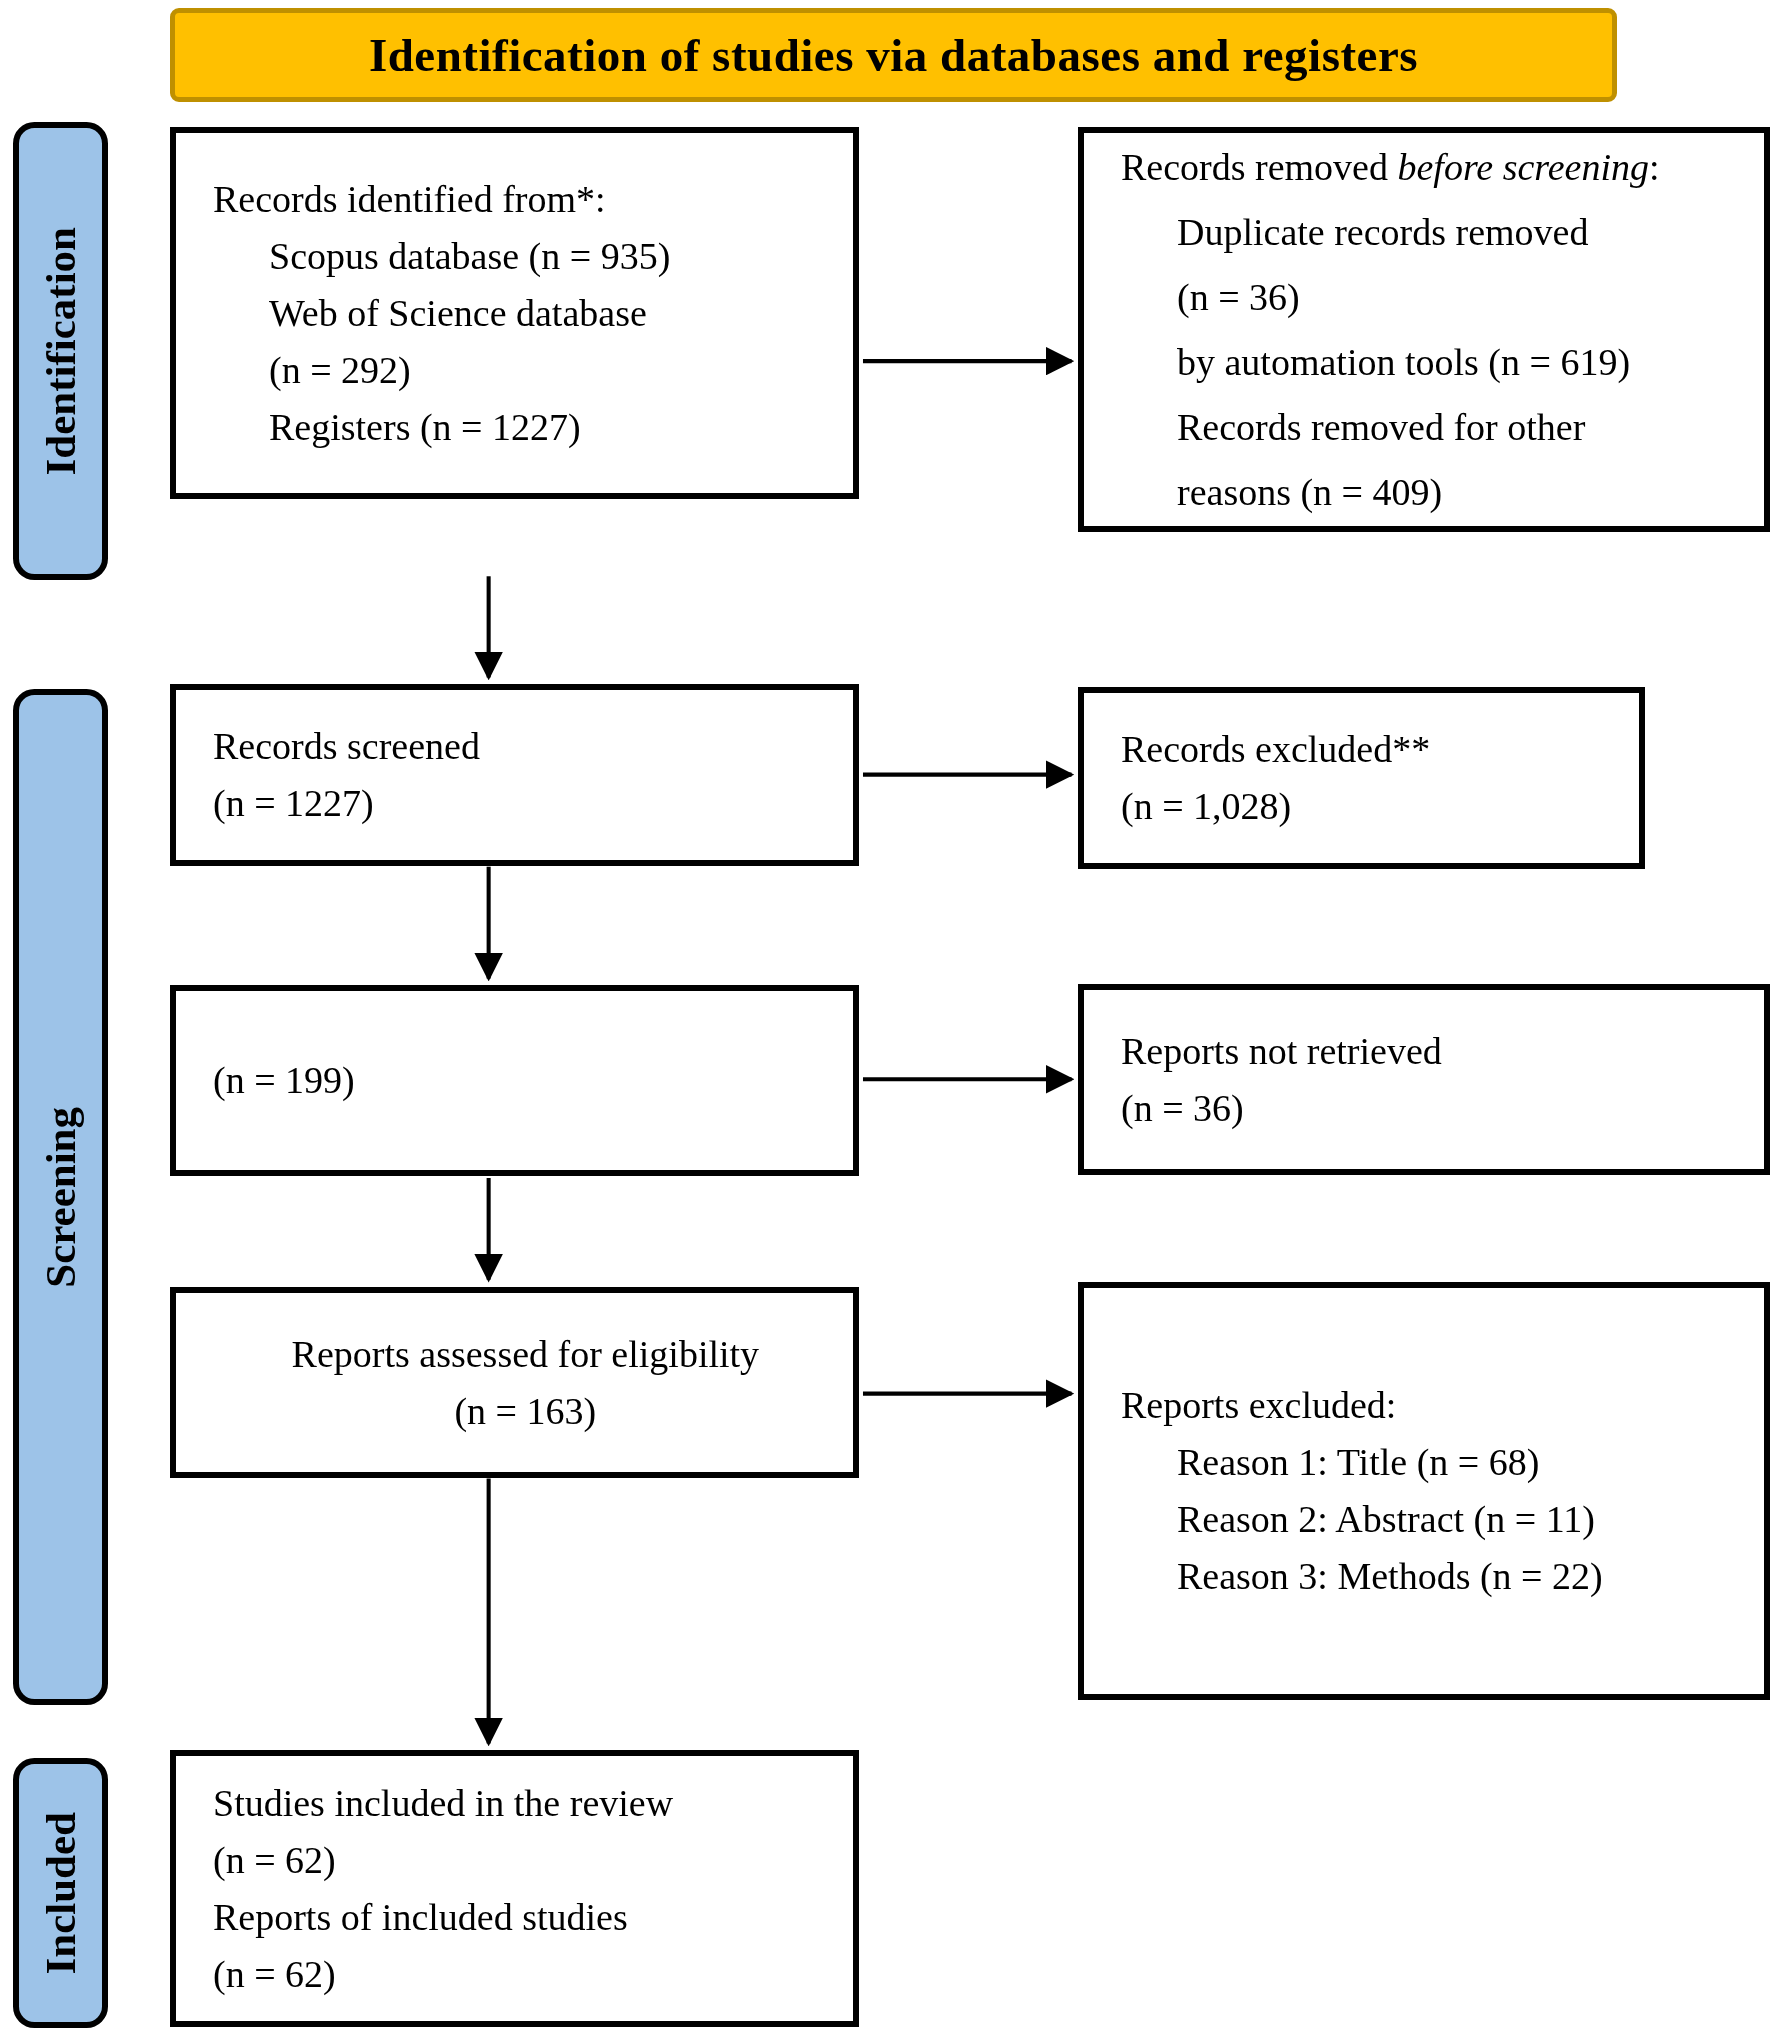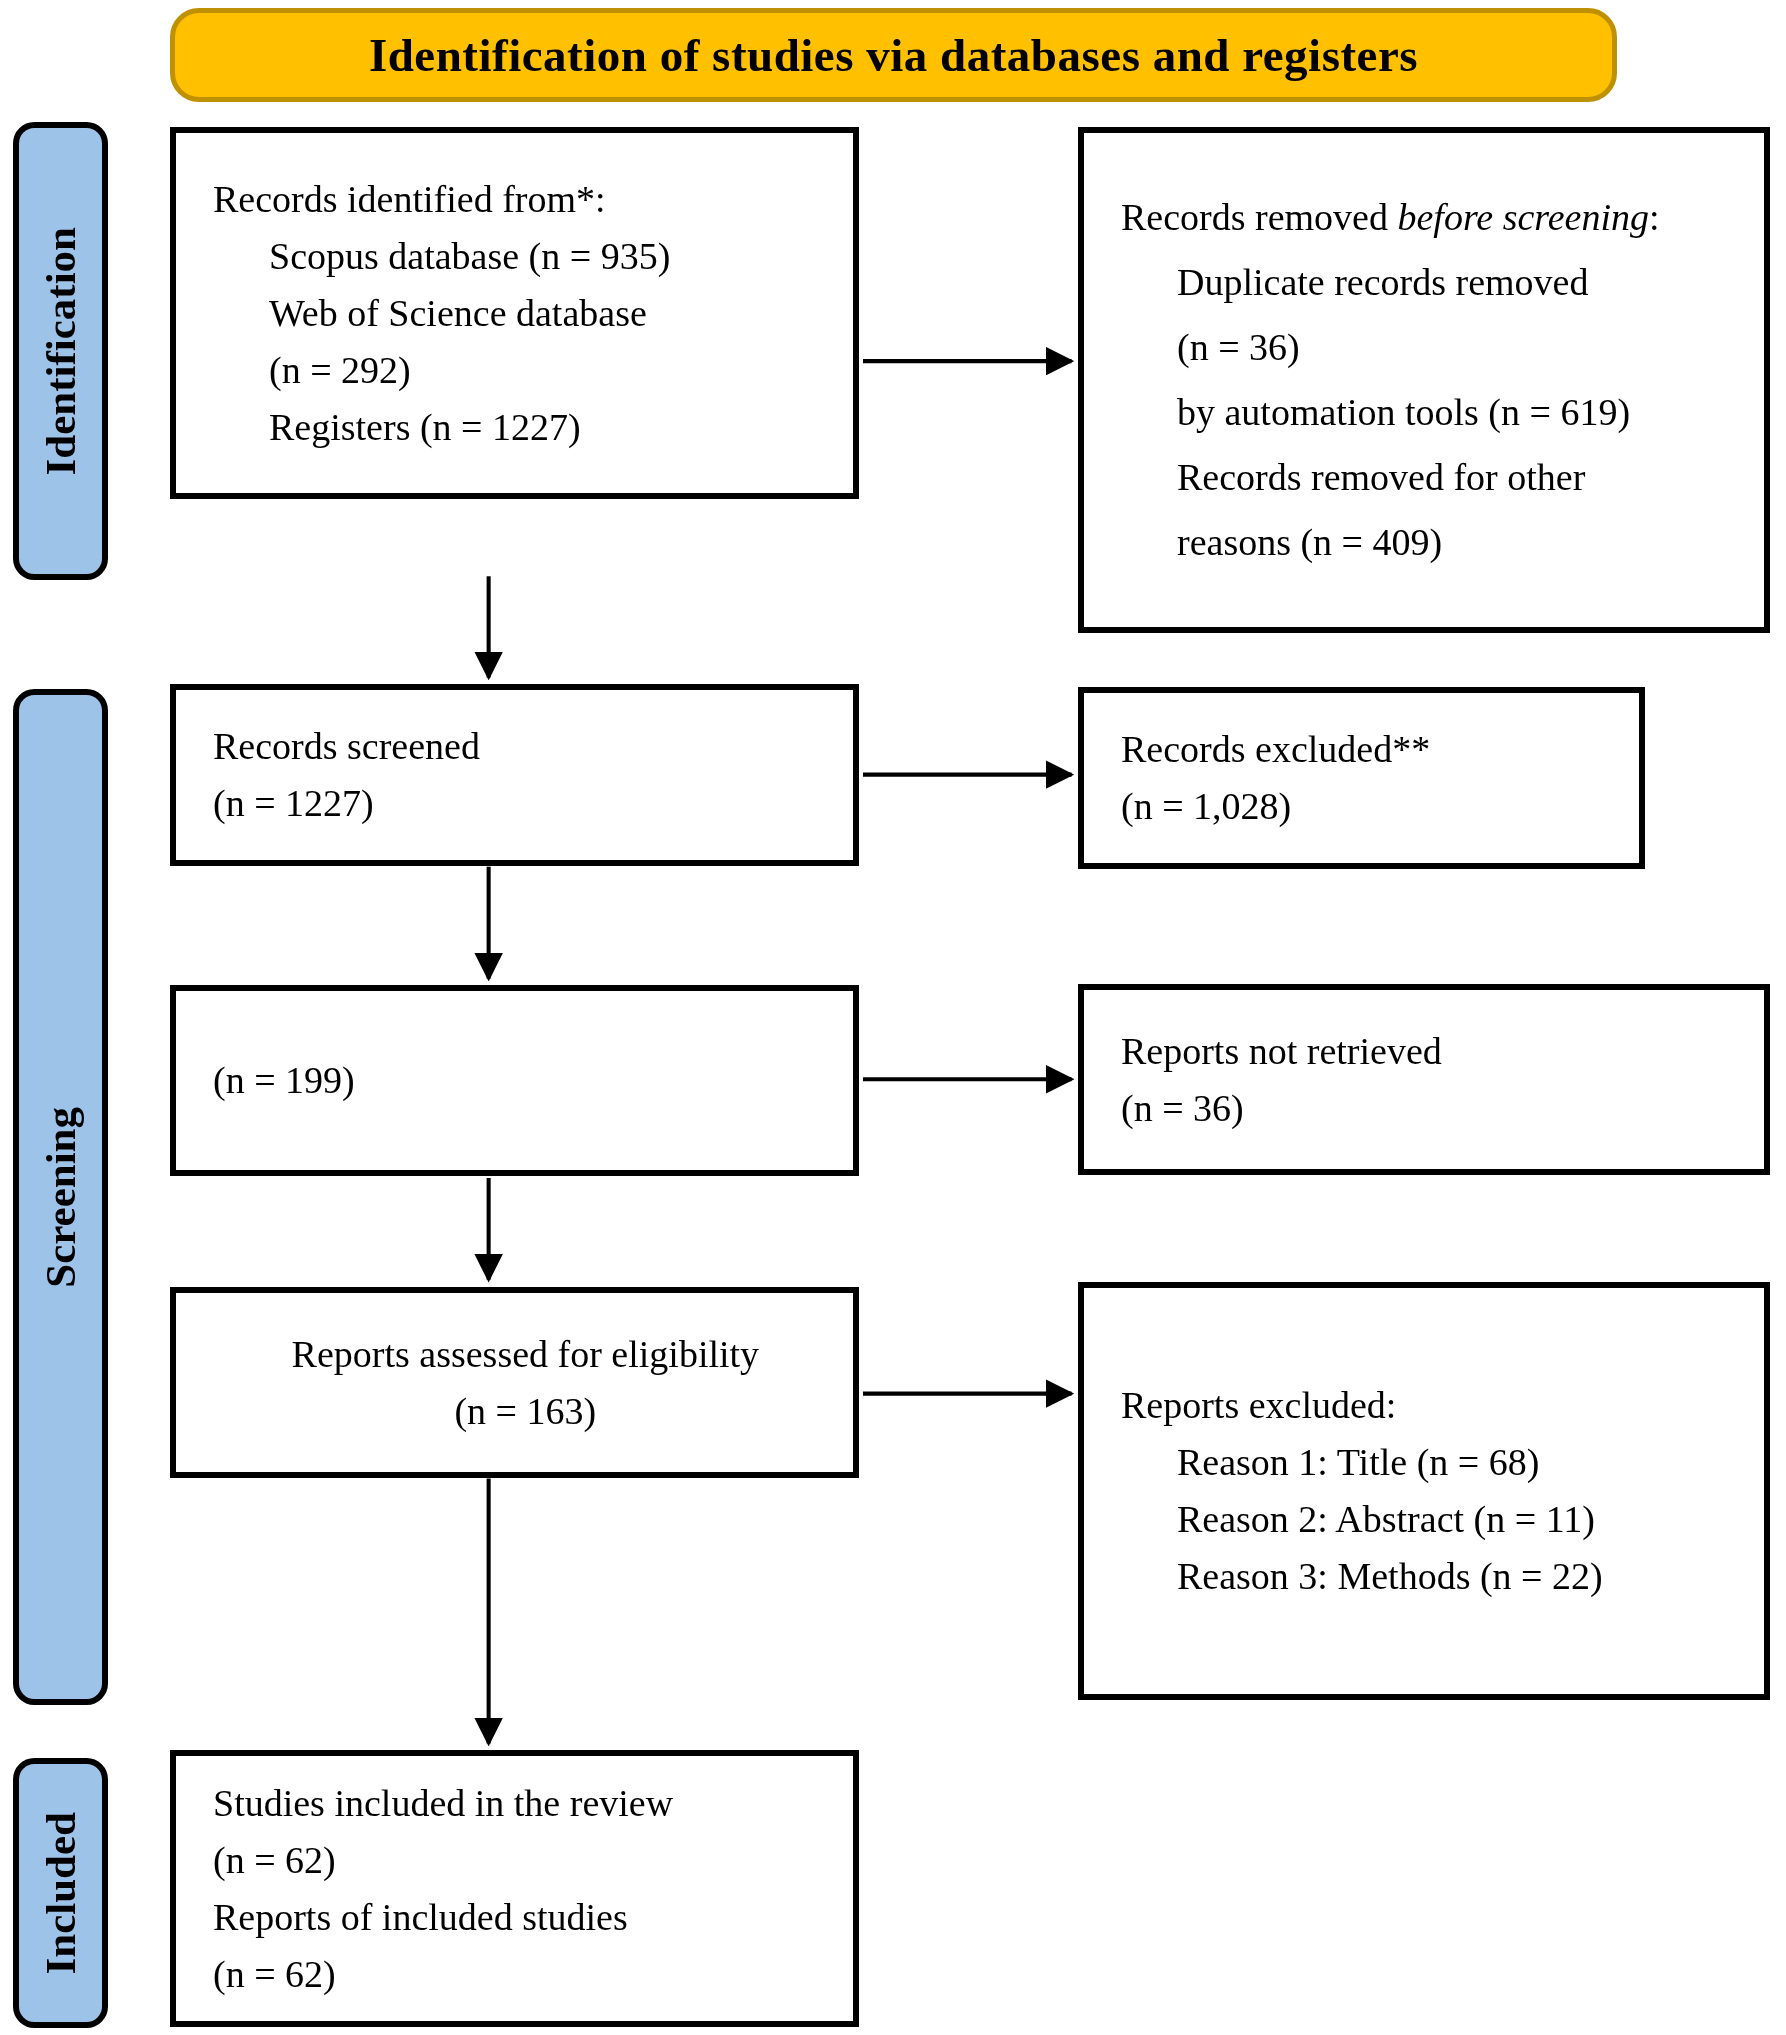--- a/index.html
+++ b/index.html
@@ -16,21 +16,21 @@
     background: #ffffff;
     font-family: "Liberation Serif", "DejaVu Serif", serif;
     color: var(--ink);
     overflow: hidden;
   }
   .banner {
     position: absolute;
     left: 170px; top: 8.1px; width: 1447px; height: 94px;
     background: var(--banner-fill);
     border: 5.6px solid var(--banner-border);
-    border-radius: 29px;
+    border-radius: 9px;
     box-sizing: border-box;
     display: flex; align-items: center; justify-content: center;
     font-weight: bold; font-size: 47px;
     letter-spacing: 0.5px;
   }
   .stage {
     position: absolute;
     left: 12.7px; width: 95px;
     background: var(--stage-fill);
     border: 6.6px solid var(--ink);
@@ -55,21 +55,21 @@
     box-sizing: border-box;
     display: flex; flex-direction: column; justify-content: center;
     padding: 12.2px 15.3px 12.2px 37px;
     font-size: 38px;
     line-height: 1.5;
   }
   .line { white-space: nowrap; }
   .line.indent { padding-left: 56px; }
   .italic { font-style: italic; }
   .box-identified        { left: 170px;  top: 127px;  width: 689px; height: 372px; }
-  .box-removed           { left: 1078px; top: 127px;  width: 692px; height: 506px; gap: 8px; }
+  .box-removed           { left: 1078px; top: 127px;  width: 692px; height: 405px; gap: 8px; }
   .box-screened          { left: 170px;  top: 684px; width: 689px; height: 182px; }
   .box-records-excluded  { left: 1078px; top: 687px; width: 567px; height: 182px; }
   .box-sought            { left: 170px;  top: 985px; width: 689px; height: 191px; }
   .box-not-retrieved     { left: 1078px; top: 984px; width: 692px; height: 191px; }
   .box-assessed          { left: 170px;  top: 1287px; width: 689px; height: 191px; text-align: center; }
   .box-reports-excluded  { left: 1078px; top: 1282px; width: 692px; height: 418px; }
   .box-included          { left: 170px;  top: 1750px; width: 689px; height: 277px; }
   #arrows {
     position: absolute; left: 0; top: 0;
     width: 1787px; height: 2035px;

